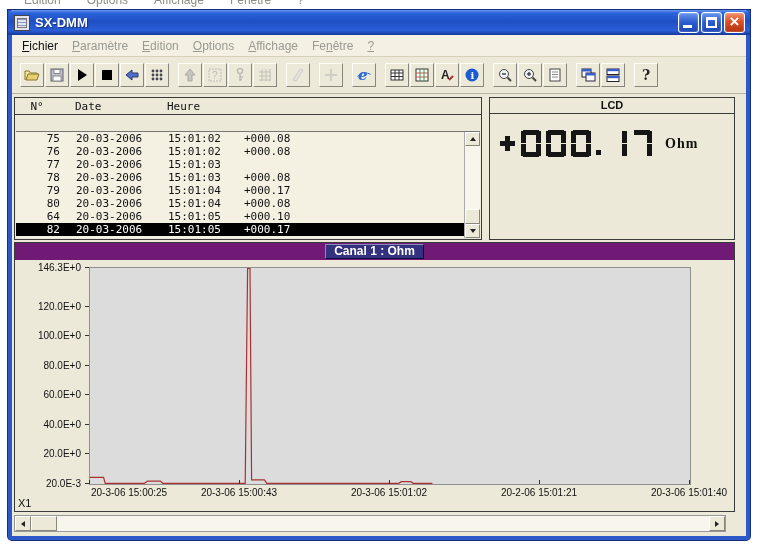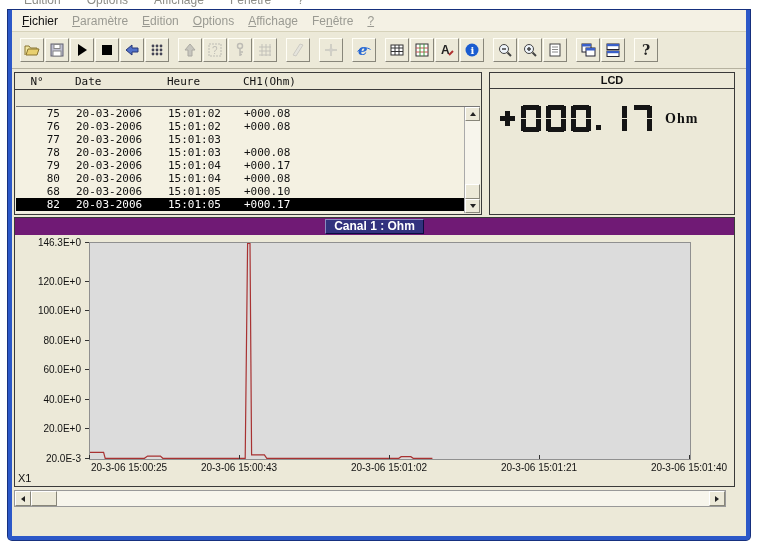--- a/index.html
+++ b/index.html
@@ -127,20 +127,29 @@
   <div class="bg-strip-inner" id="bg-menu">
       <span>Edition</span>
       <span>Options</span>
       <span>Affichage</span>
       <span>Fenêtre</span>
       <span>?</span>
     </div>
 </div>
 
 <div class="window">
+  <div class="titlebar">
+    <span class="app-icon"></span>
+    <span class="title-text">SX-DMM</span>
+    <span class="win-buttons">
+      <span class="win-btn minimize"></span>
+      <span class="win-btn maximize"></span>
+      <span class="win-btn close"></span>
+    </span>
+  </div>
 
   <div class="menubar" id="menubar">
       <div class="menu-item"><u>F</u>ichier</div>
       <div class="menu-item disabled"><u>P</u>aramètre</div>
       <div class="menu-item disabled"><u>E</u>dition</div>
       <div class="menu-item disabled"><u>O</u>ptions</div>
       <div class="menu-item disabled"><u>A</u>ffichage</div>
       <div class="menu-item disabled">Fe<u>n</u>être</div>
       <div class="menu-item disabled"><u>?</u></div>
     </div>
@@ -350,21 +359,20 @@
       </div>
     </div>
 
   <div class="client">
 
     <div class="panel" id="donnees-panel">
       <div class="col-header">
         <span class="c1">N°</span>
         <span class="c2">Date</span>
         <span class="c3">Heure</span>
-        <span class="c4">CH1(Ohm)</span>
       </div>
       <div class="list">
         <div class="rows" id="table-rows">
             <div class="trow">
               <span class="c1">75</span>
               <span class="c2">20-03-2006</span>
               <span class="c3">15:01:02</span>
               <span class="c4">+000.08</span>
             </div>
             <div class="trow">
@@ -390,21 +398,21 @@
               <span class="c3">15:01:04</span>
               <span class="c4">+000.17</span>
             </div>
             <div class="trow">
               <span class="c1">80</span>
               <span class="c2">20-03-2006</span>
               <span class="c3">15:01:04</span>
               <span class="c4">+000.08</span>
             </div>
             <div class="trow">
-              <span class="c1">68</span>
+              <span class="c1">64</span>
               <span class="c2">20-03-2006</span>
               <span class="c3">15:01:05</span>
               <span class="c4">+000.10</span>
             </div>
             <div class="trow selected">
               <span class="c1">82</span>
               <span class="c2">20-03-2006</span>
               <span class="c3">15:01:05</span>
               <span class="c4">+000.17</span>
             </div>
@@ -502,21 +510,21 @@
           <div class="ytick" style="top: 193.497px;"></div>
           <div class="ylab" style="top: 218px; left: 0px;">20.0E-3</div>
           <div class="ytick" style="top: 223px;"></div>
           <div class="xtick" style="left: 74px;"></div>
           <div class="xlab" style="left: 74px; transform: translateX(2px);">20-3-06 15:00:25</div>
           <div class="xtick" style="left: 224px;"></div>
           <div class="xlab" style="left: 224px; transform: translateX(-50%);">20-3-06 15:00:43</div>
           <div class="xtick" style="left: 374px;"></div>
           <div class="xlab" style="left: 374px; transform: translateX(-50%);">20-3-06 15:01:02</div>
           <div class="xtick" style="left: 524px;"></div>
-          <div class="xlab" style="left: 524px; transform: translateX(-50%);">20-3-06 15:01:21</div>
+          <div class="xlab" style="left: 524px; transform: translateX(-50%);">20-2-06 15:01:21</div>
           <div class="xtick" style="left: 674px;"></div>
           <div class="xlab" style="left: 674px; transform: translateX(-50%);">20-3-06 15:01:40</div>
         </div>
     </div>
 
     <div id="hscroll">
       <div class="hs-btn hs-left">
           <span class="tri-left"></span>
         </div>
       <div class="hs-thumb"></div>

